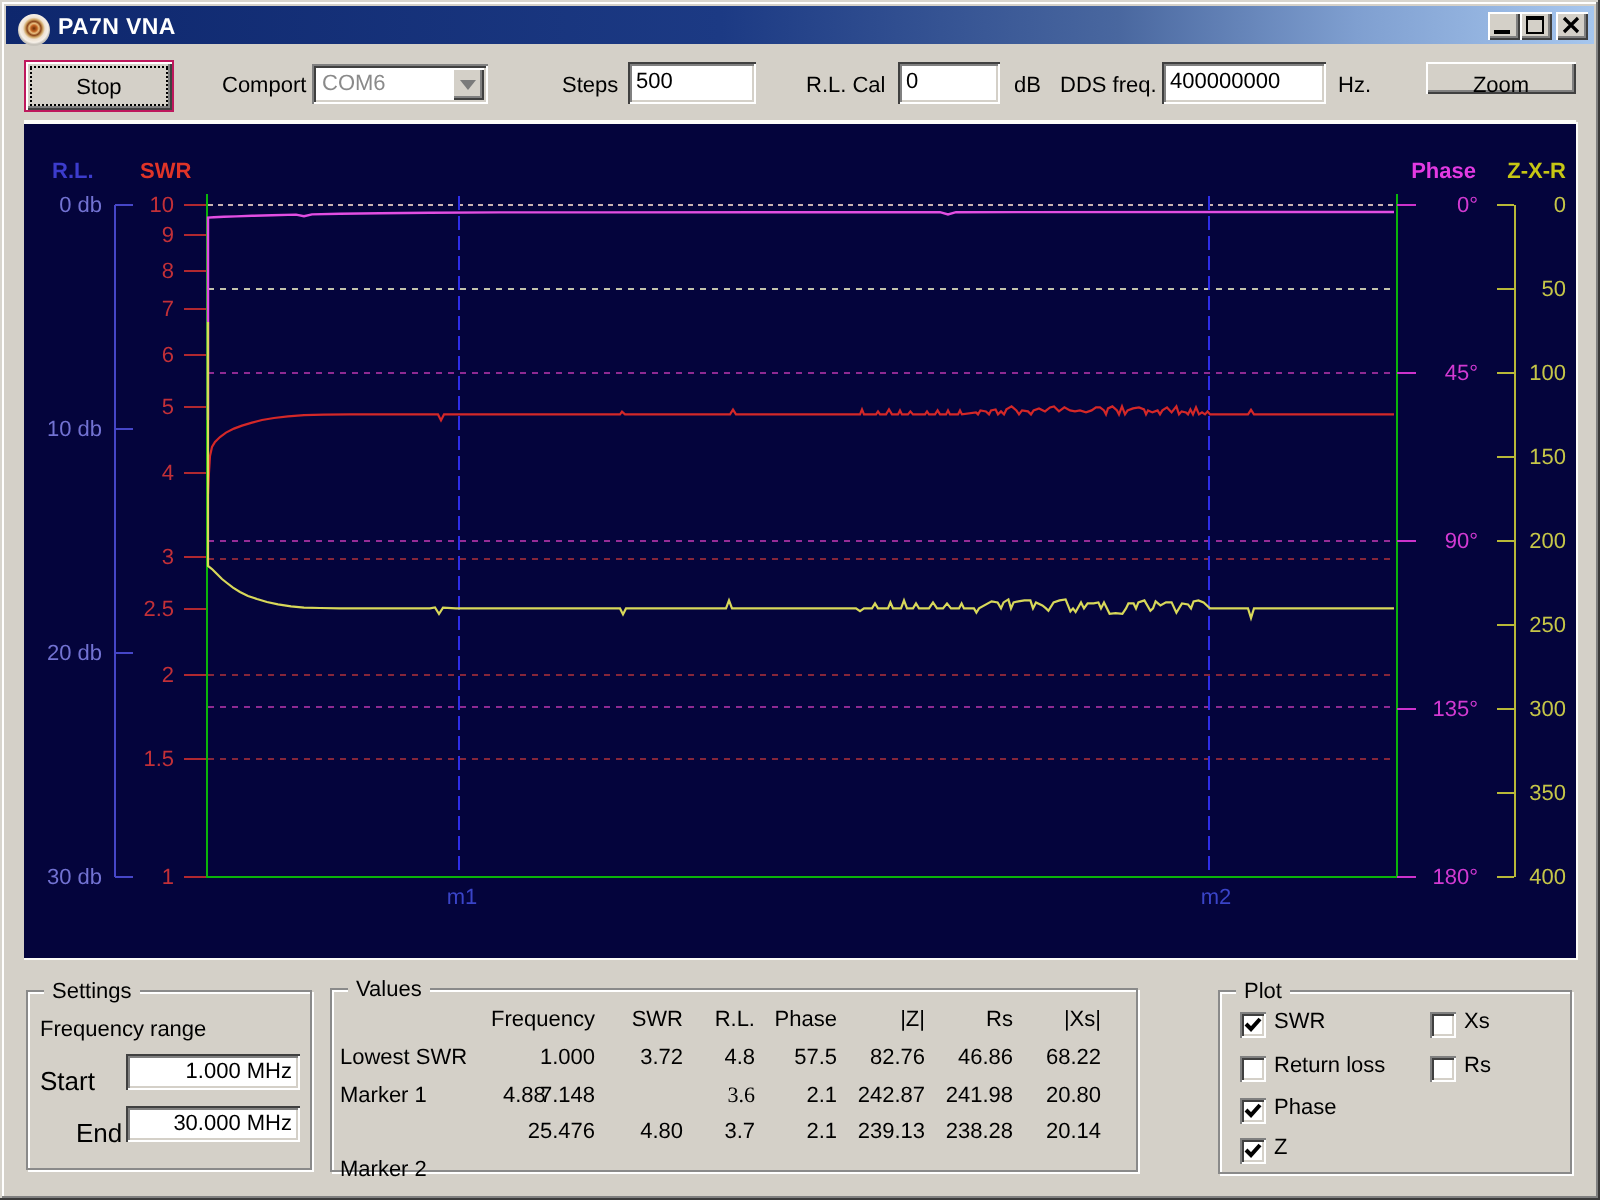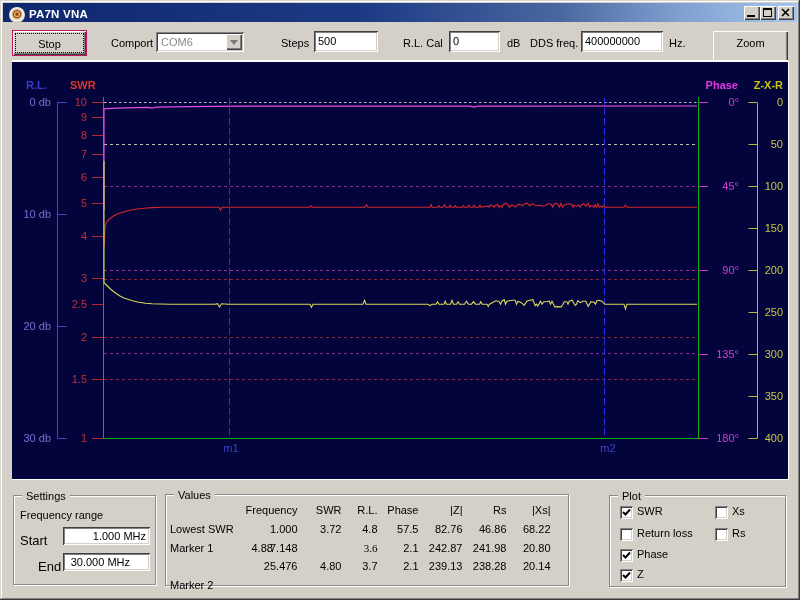--- a/index.html
+++ b/index.html
@@ -30,21 +30,21 @@
 .field { top:31px; height:21px; background:#fff;
   box-shadow:inset 1px 1px 0 #404040, inset -1px -1px 0 #fff, inset 2px 2px 0 #808080, inset -2px -2px 0 #d4d0c8;
   font-size:11px; line-height:21px; }
 #combo { left:156px; top:32px; width:88px; height:20px; background:#fff;
   box-shadow:inset 1px 1px 0 #808080, inset -1px -1px 0 #fff, inset 2px 2px 0 #404040, inset -2px -2px 0 #d4d0c8; }
 #combo .txt { position:absolute; left:5px; top:4px; color:#8a8a8a; font-size:11px; }
 #combo .btn { position:absolute; right:2px; top:2px; width:16px; height:16px; background:#d4d0c8;
   box-shadow:inset 1px 1px 0 #fff, inset -1px -1px 0 #404040, inset -2px -2px 0 #808080; }
 #combo .arr { position:absolute; left:4px; top:6px; width:0; height:0;
   border-left:4px solid transparent; border-right:4px solid transparent; border-top:5px solid #7a7a7a; }
-#zoombtn { left:713px; top:31px; width:75px; height:31px; background:#d4d0c8;
+#zoombtn { left:713px; top:31px; width:75px; height:16px; background:#d4d0c8;
   box-shadow:inset 1px 1px 0 #fff, inset -1px -1px 0 #404040, inset -2px -2px 0 #808080; }
 #zoombtn span { position:absolute; width:100%; text-align:center; top:6px; font-size:11px; }
 
 #plotpanel { left:12px; top:62px; width:776px; height:417px; background:#04043c; }
 #pp-top { left:12px; top:60px; width:776px; height:2px; background:#fcfcf8; }
 #pp-bot { left:12px; top:479px; width:776px; height:1px; background:#fcfcf8; }
 #pp-right { left:788px; top:61px; width:1px; height:419px; background:#fcfcf8; }
 
 .group { border:1px solid #8a8a8a; box-shadow:inset 1px 1px 0 #fff, 1px 1px 0 #fff; }
 .group .legend { position:absolute; top:-6px; left:8px; background:#d4d0c8; padding:0 4px; font-size:11px; }
@@ -193,21 +193,21 @@
 <polyline points="104.0,247.0 104.5,236.0 105.0,228.0 106.0,223.5 107.5,221.0 110.0,218.5 113.0,216.3 117.0,214.3 121.0,212.8 126.0,211.3 131.0,210.0 137.0,209.0 144.0,208.2 152.0,207.6 162.0,207.3 175.0,207.2 217.0,207.2 219.0,207.2 220.5,210.2 222.0,207.2 226.0,207.2 310.0,207.2 311.0,205.8 312.5,207.2 365.0,207.2 366.5,204.8 368.0,207.2 428.0,207.2 430.0,207.2 431.0,204.7 432.0,207.2 438.0,207.2 439.0,205.7 440.0,207.2 443.0,207.2 444.5,204.7 446.0,207.2 449.0,207.2 450.0,205.2 451.0,207.2 454.0,207.2 455.2,205.7 456.5,207.2 462.5,207.2 463.5,205.7 464.5,207.2 467.5,207.2 468.8,205.2 470.0,207.2 473.0,207.2 474.0,205.2 475.0,207.2 479.0,207.2 480.0,205.2 481.0,207.2 488.0,206.2 489.0,207.2 490.2,205.2 493.0,205.7 494.5,207.2 495.5,205.2 497.8,204.7 499.0,207.2 500.5,205.7 502.0,207.2 503.2,204.7 505.8,203.2 508.2,205.2 509.5,207.2 511.0,205.2 514.0,205.7 515.5,207.2 516.8,205.2 519.5,204.2 522.5,205.7 525.0,203.7 527.0,203.2 529.5,205.7 532.2,203.7 535.0,205.2 537.5,205.7 540.0,205.2 543.0,206.2 545.8,205.2 548.0,203.7 550.0,203.7 552.0,205.2 553.0,207.2 554.0,204.2 556.2,203.2 558.5,205.2 559.5,207.2 561.0,203.2 562.5,207.2 563.8,205.2 566.5,204.2 569.5,203.7 572.0,204.7 573.0,207.2 574.0,205.2 576.2,206.2 578.8,205.2 580.0,207.2 581.2,205.2 583.5,203.7 585.8,206.2 588.2,203.2 589.5,207.2 590.8,205.7 593.0,206.2 594.0,207.2 595.2,204.7 596.5,207.2 598.0,203.7 599.5,207.2 601.0,206.2 602.5,207.2 603.8,205.7 605.0,207.2 624.0,207.2 625.5,204.9 627.0,207.2 697.0,207.2" fill="none" stroke="#d42828" stroke-width="1.1"></polyline>
 <polyline points="104.0,161.0 104.0,283.0 106.0,284.5 108.5,287.0 111.0,289.5 113.5,291.5 116.5,293.8 120.0,296.0 124.0,298.0 128.5,299.5 133.5,301.0 139.0,302.2 145.5,303.2 152.0,303.8 160.0,304.0 170.0,304.2 215.0,304.2 217.5,303.7 219.5,307.0 221.5,303.8 228.0,304.2 310.0,304.2 311.5,307.2 313.0,304.2 363.0,304.2 364.5,300.2 366.0,304.2 426.0,304.2 428.0,304.2 430.0,305.6 432.0,304.2 436.0,304.2 437.5,301.7 439.0,304.2 444.0,304.2 445.2,301.2 446.5,304.2 450.5,304.2 452.0,300.2 453.5,304.2 456.5,304.2 458.0,301.7 459.5,304.2 464.5,304.2 466.5,301.2 468.5,304.2 471.5,304.2 473.5,301.7 475.5,304.2 479.5,304.2 480.8,301.7 482.0,304.2 487.0,304.2 488.2,306.3 489.5,304.2 495.8,300.7 498.8,301.2 500.5,304.2 501.8,301.2 504.2,299.7 505.5,304.2 506.8,301.2 509.2,300.7 512.2,300.2 515.2,300.2 516.5,304.2 518.0,301.2 521.2,302.7 523.0,304.2 524.2,305.4 526.8,301.2 529.8,300.2 532.8,299.7 535.2,305.7 536.5,304.2 537.8,306.0 540.5,301.2 542.0,304.2 543.8,301.7 546.8,301.7 549.2,301.2 550.5,304.2 552.0,301.2 553.5,304.2 554.8,306.9 557.8,306.6 561.2,306.9 563.0,304.2 564.2,301.7 566.8,301.7 568.0,304.2 569.2,301.2 572.2,300.2 575.2,305.4 576.5,304.2 577.8,300.7 580.2,302.7 583.0,301.2 585.8,301.2 588.2,306.3 591.0,301.7 594.0,302.2 595.5,304.2 596.8,300.7 599.2,300.2 601.8,301.2 605.0,304.2 624.0,304.2 625.5,309.0 627.0,304.2 697.0,304.2" fill="none" stroke="#d8d85a" stroke-width="1.1"></polyline>
 </svg>
 
 <div class="abs group" style="left:13px; top:495px; width:143px; height:90px;">
   <span class="legend">Settings</span>
   <div class="abs" style="left:6px; top:13px; font-size:11px;">Frequency range</div>
   <div class="abs" style="left:6px; top:37px; width:22px; font-size:13px;">Start</div>
   <div class="abs field" style="left:49px; top:31px; width:87px; height:18px; line-height:18px; text-align:right; padding-right:4px;">1.000 MHz</div>
   <div class="abs" style="left:24px; top:63px; font-size:13px;">End</div>
-  <div class="abs field" style="left:49px; top:57px; width:87px; height:18px; line-height:18px; text-align:right; padding-right:20px;">30.000 MHz</div>
+  <div class="abs field" style="left:49px; top:57px; width:87px; height:18px; line-height:18px; text-align:right; padding-right:4px;">30.000 MHz</div>
 </div>
 
 <div class="abs group" style="left:165px; top:494px; width:404px; height:92px;">
   <span class="legend">Values</span>
 </div>
 <div class="abs num" style="left:170px; top:523px;">Lowest SWR</div>
 <div class="abs num" style="left:170px; top:542px;">Marker 1</div>
 <div class="abs num" style="left:170px; top:579px;">Marker 2</div>
 <div class="abs num" style="left:207.5px; top:504px; width:90px; text-align:right;">Frequency</div>
 <div class="abs num" style="left:251.5px; top:504px; width:90px; text-align:right;">SWR</div>

